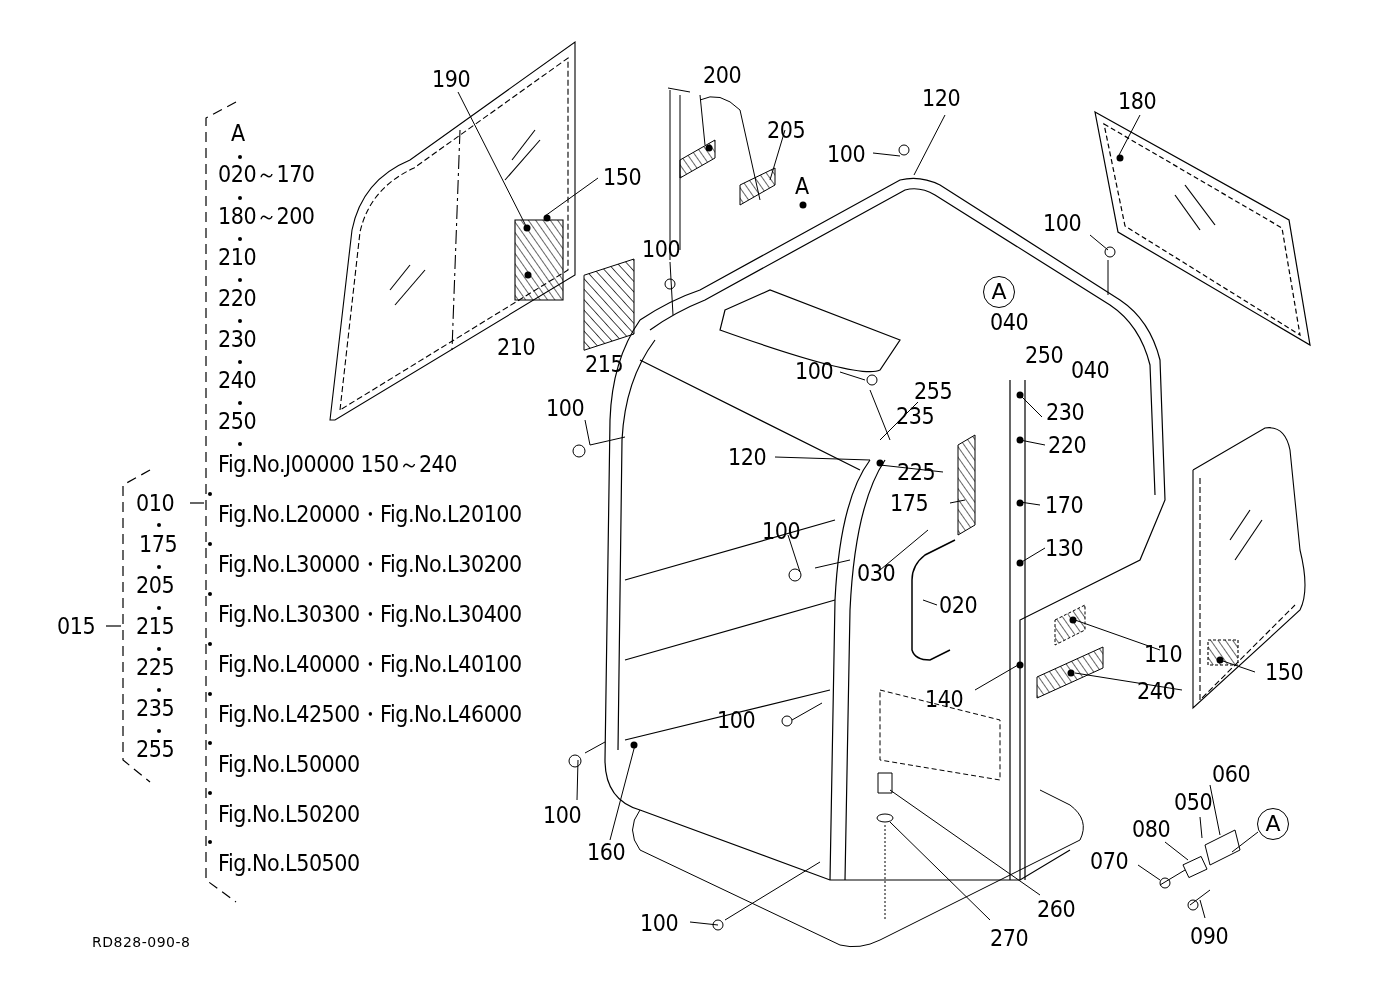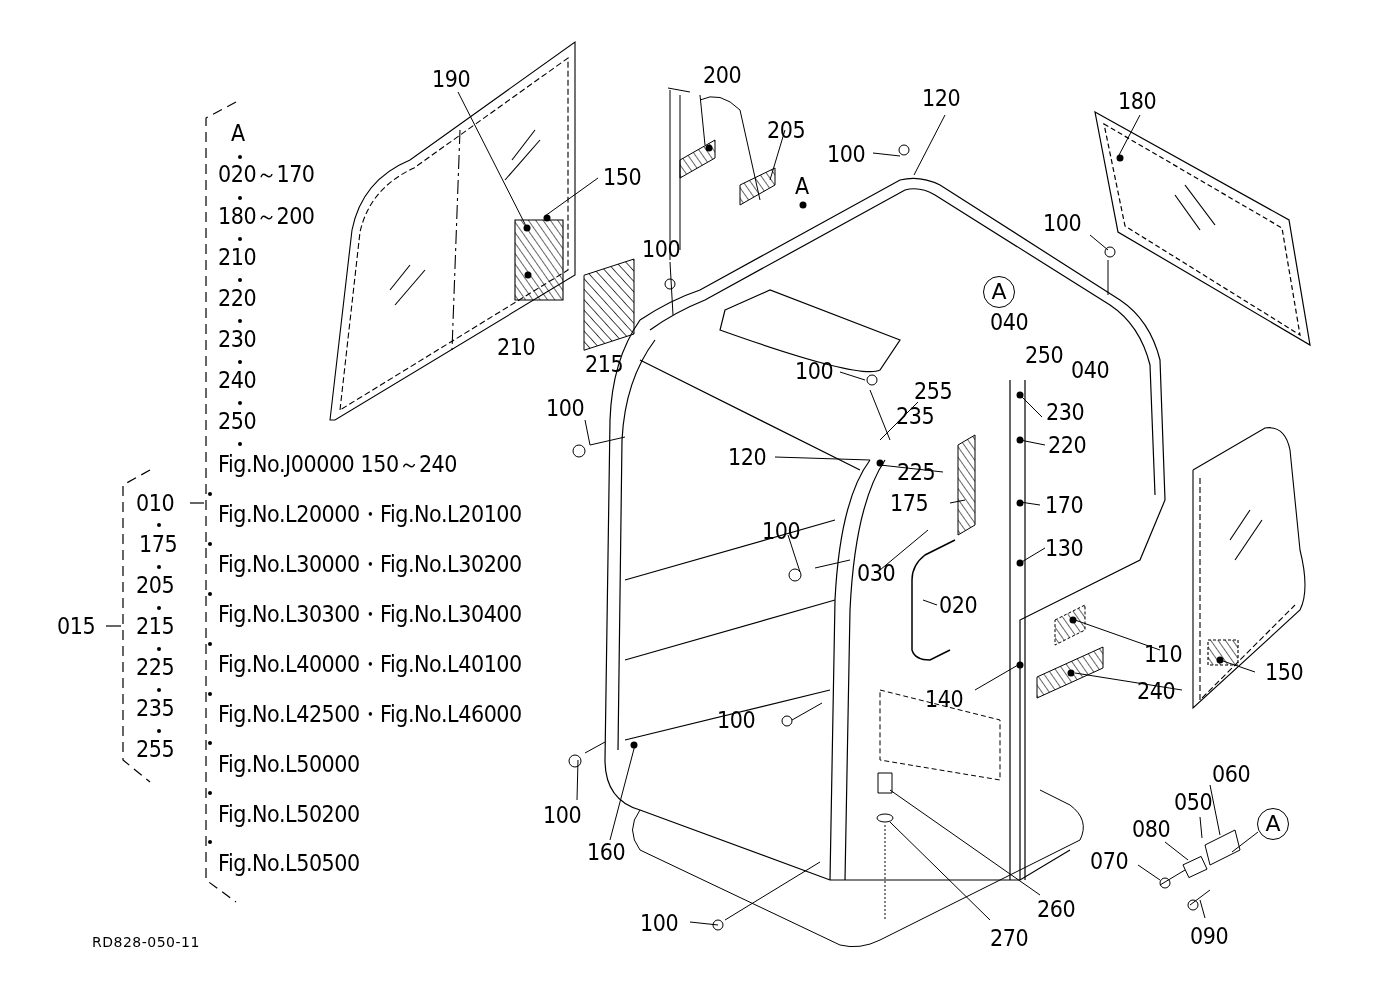--- a/index.html
+++ b/index.html
@@ -235,21 +235,21 @@
   <div class="dot" style="left:157px;top:606px"></div>
   <span class="legend-item" style="left:136px;top:615px">215</span>
   <div class="dot" style="left:157px;top:647px"></div>
   <span class="legend-item" style="left:136px;top:656px">225</span>
   <div class="dot" style="left:157px;top:688px"></div>
   <span class="legend-item" style="left:136px;top:697px">235</span>
   <div class="dot" style="left:157px;top:729px"></div>
   <span class="legend-item" style="left:136px;top:738px">255</span>
 </div>
 
-<span class="ref" style="left:92px;top:934px">RD828-050-11</span>
+<span class="ref" style="left:92px;top:934px">RD828-090-8</span>
 
 <div>
   <span class="lbl" style="left:432px;top:68px">190</span>
   <span class="lbl" style="left:603px;top:166px">150</span>
   <span class="lbl" style="left:497px;top:336px">210</span>
   <span class="lbl" style="left:585px;top:353px">215</span>
   <span class="lbl" style="left:703px;top:64px">200</span>
   <span class="lbl" style="left:767px;top:119px">205</span>
   <span class="lbl" style="left:922px;top:87px">120</span>
   <span class="lbl" style="left:827px;top:143px">100</span>

